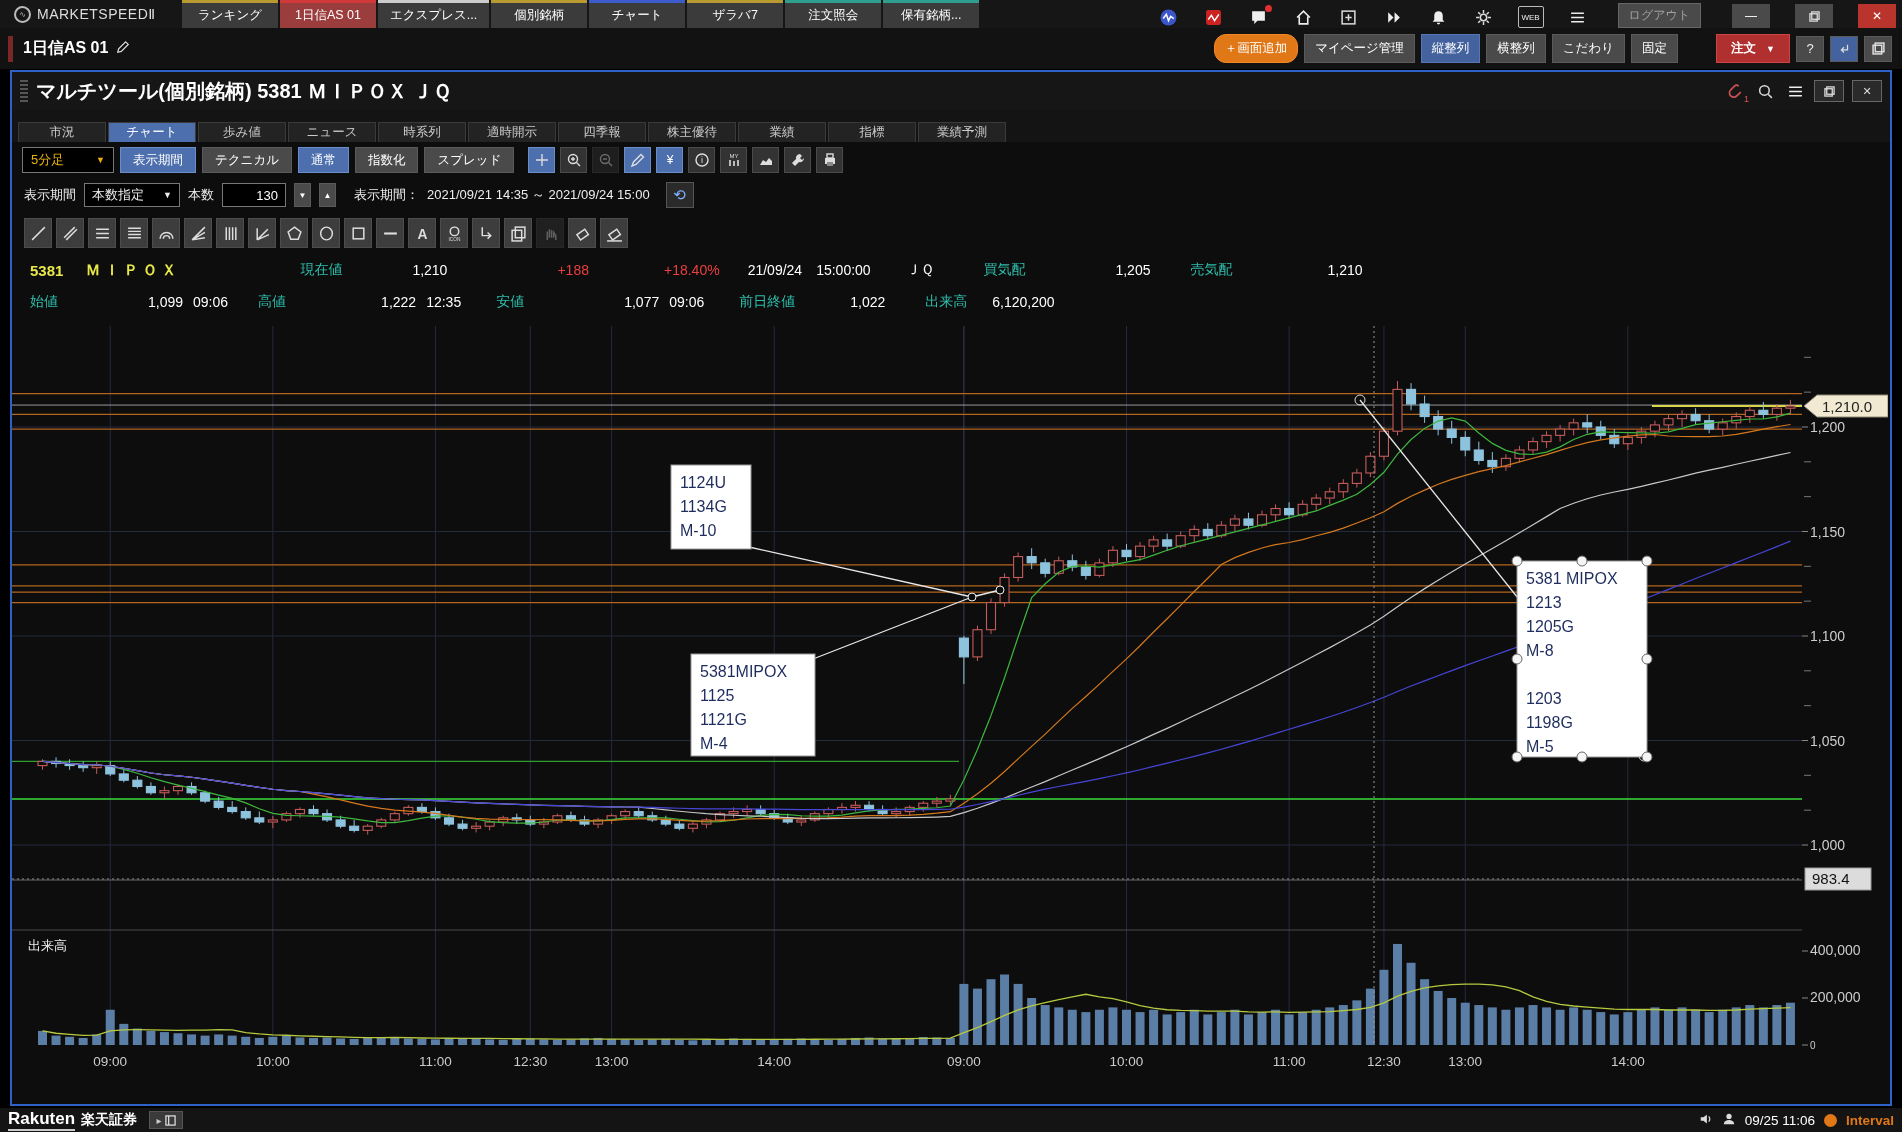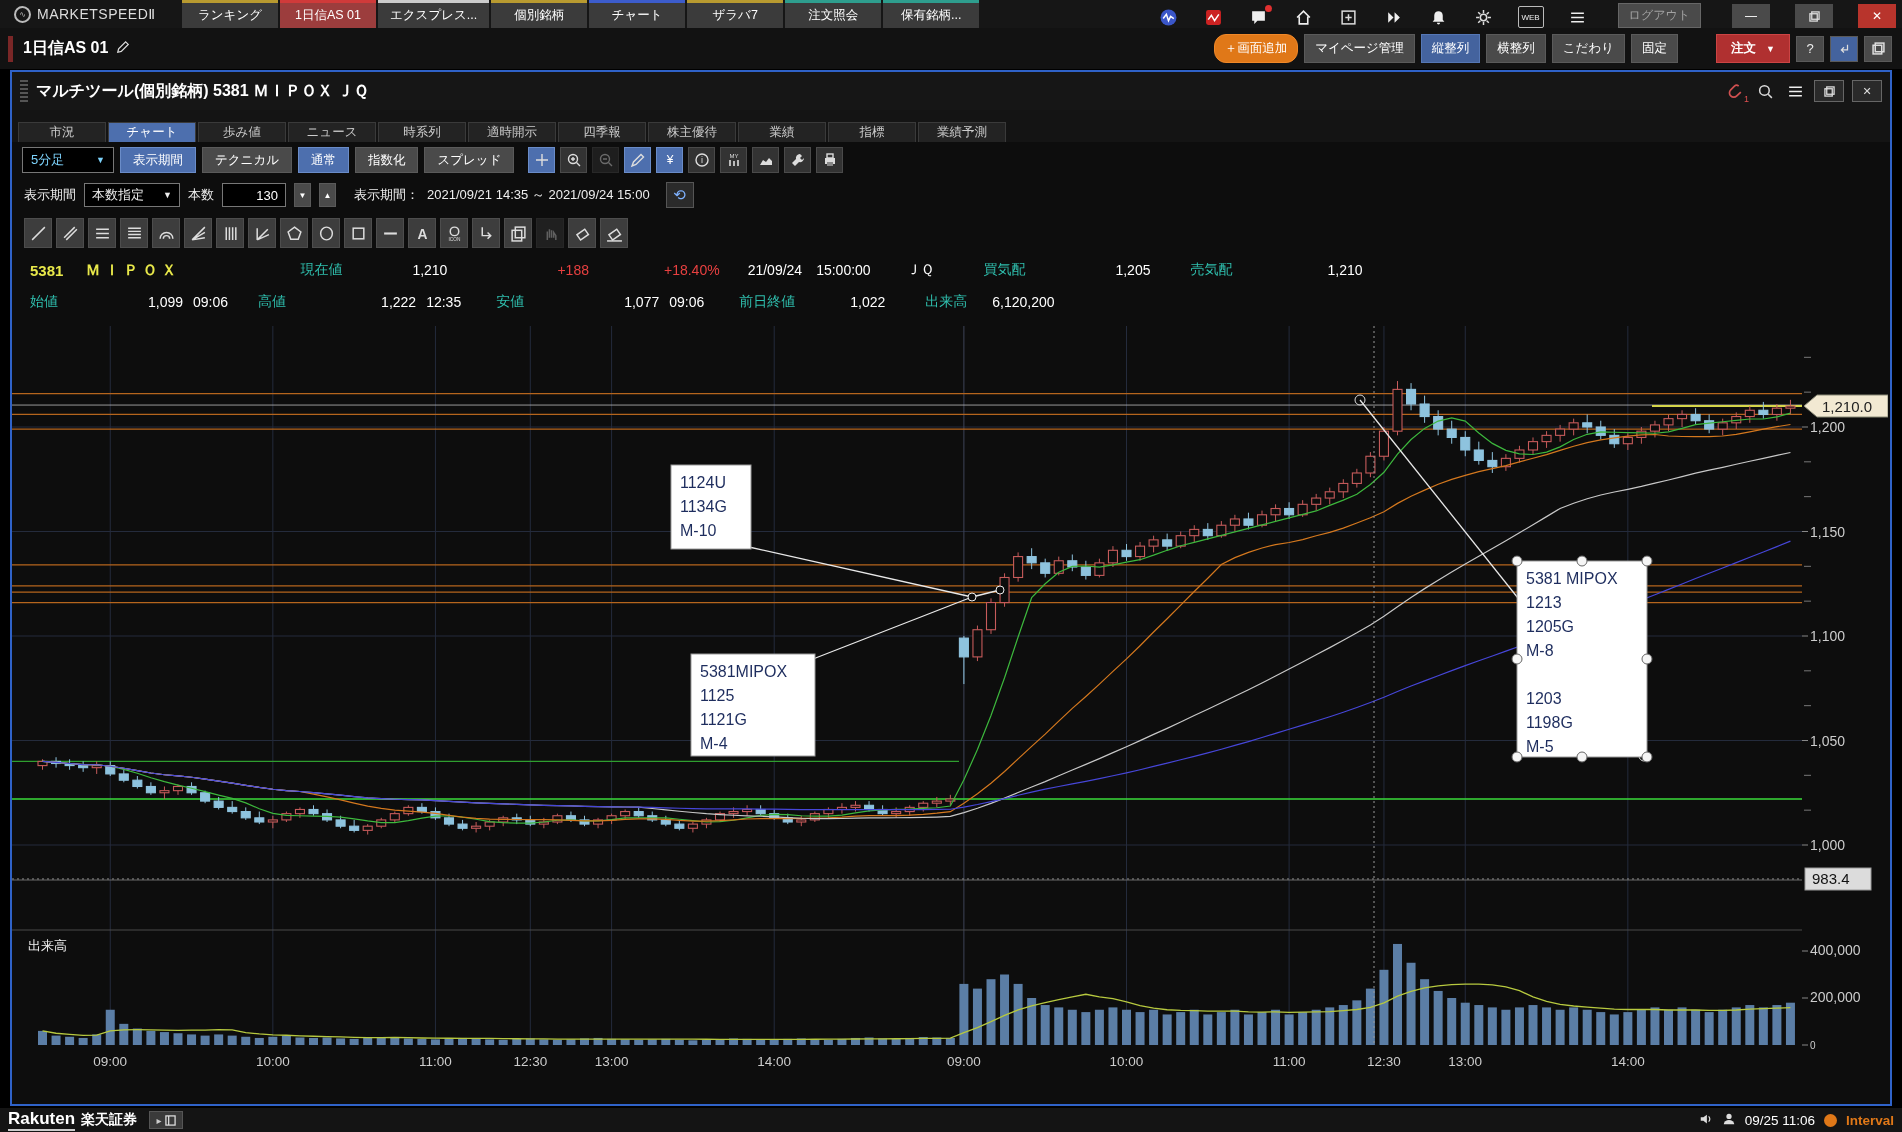--- a/index.html
+++ b/index.html
@@ -40,34 +40,34 @@
   .caret{font-size:9px;}
   .sq{width:28px;height:26px;display:flex;align-items:center;justify-content:center;background:#4a4a4a;
       border:1px solid #5a5a5a;font-size:13px;}
   .sq.blue{background:#44639e;}
   
   .appwin{position:absolute;left:10px;top:70px;width:1882px;height:1036px;background:#0d0d0d;
           border:2px solid #2f62c8;}
   .titlebar{height:38px;display:flex;align-items:center;padding:0 8px;background:#161616;}
   .grip{width:8px;height:22px;margin-right:8px;
         background:repeating-linear-gradient(#555 0 2px,transparent 2px 4px);}
-  .wtitle{font-size:16px;font-weight:bold;color:#fff;}
+  .wtitle{font-size:20px;font-weight:bold;color:#fff;}
   .wt-right{margin-left:auto;display:flex;align-items:center;gap:8px;}
   .wt-right .tico{color:#ddd;}
   .clip1{position:absolute;bottom:-2px;right:-3px;font-size:9px;color:#e05050;}
   .wctl{width:30px;height:22px;border:1px solid #666;background:#2a2a2a;display:flex;
         align-items:center;justify-content:center;font-size:11px;color:#ddd;}
   
   .wtabs{height:32px;display:flex;align-items:flex-end;gap:2px;padding:0 6px;background:#141414;}
   .wtab{min-width:88px;height:20px;background:#232323;border:1px solid #3a3a3a;border-bottom:none;
         color:#ccc;font-size:12.5px;display:flex;align-items:center;justify-content:center;cursor:pointer;}
   .wtab.active{background:#4d6fae;color:#fff;}
   
   .toolbar{height:36px;display:flex;align-items:center;gap:6px;padding:0 10px;background:#0d0d0d;}
-  .tselect{width:92px;height:26px;background:#000;border:1px solid #777;color:#7dd3fc;font-size:13px;
+  .tselect{width:92px;height:26px;background:#000;border:1px solid #777;color:#eab308;font-size:13px;
            display:flex;align-items:center;justify-content:space-between;padding:0 8px;}
   .tgl{height:26px;padding:0 12px;background:#4a4a4a;color:#fff;font-size:12.5px;display:flex;
        align-items:center;border:1px solid #5a5a5a;}
   .tgl.on{background:#4d6fae;border-color:#6a8cc8;}
   .ibtn{width:27px;height:26px;background:#333;border:1px solid #4a4a4a;display:flex;align-items:center;
         justify-content:center;color:#eee;font-size:14px;}
   .ibtn.on{background:#4d6fae;border-color:#6a8cc8;}
   .ibtn.dim{opacity:.45;}
   .ibtn svg{width:16px;height:16px;}
   

